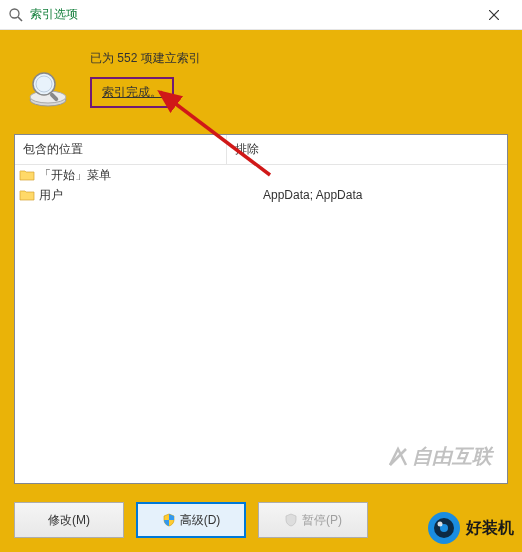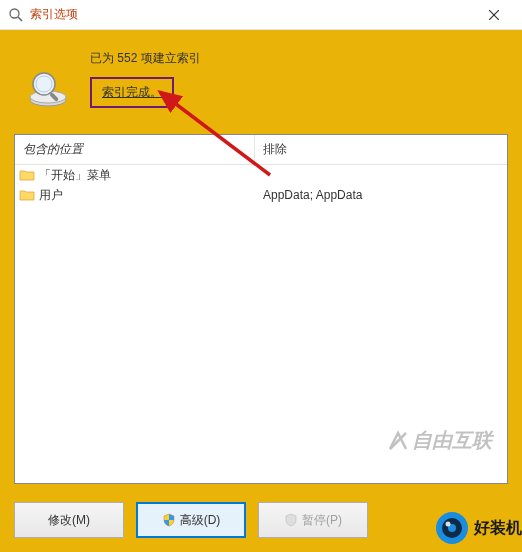--- a/index.html
+++ b/index.html
@@ -23,21 +23,21 @@
     .titlebar .title-icon {
       width: 16px;
       height: 16px;
       margin-right: 6px;
       display: flex;
       align-items: center;
       justify-content: center;
     }
     .titlebar .title-text {
       flex: 1;
-      color: #c2410c;
+      color: #15803d;
     }
     .titlebar .close-btn {
       width: 40px;
       height: 28px;
       display: flex;
       align-items: center;
       justify-content: center;
       color: #333;
       font-size: 14px;
     }
@@ -93,21 +93,21 @@
       display: flex;
       background: #fff;
       border-bottom: 1px solid #e5e5e5;
     }
     .th {
       padding: 6px 8px;
       color: #333;
       font-weight: normal;
       border-right: 1px solid #e5e5e5;
     }
-    .th-included { width: 240px; font-style: italic; }
+    .th-included { width: 212px; }
     .th-excluded { flex: 1; border-right: none; }
     .table-body {
       flex: 1;
       background: #fff;
     }
     .tr {
       display: flex;
       height: 20px;
       align-items: center;
     }
@@ -158,34 +158,34 @@
     .arrow-overlay {
       position: absolute;
       top: 80px;
       left: 150px;
       pointer-events: none;
       z-index: 10;
     }
     .watermark1 {
       position: absolute;
       right: 30px;
-      bottom: 98px;
+      bottom: 82px;
       font-size: 20px;
       font-weight: bold;
       font-style: italic;
       color: #999;
       opacity: 0.6;
       pointer-events: none;
       display: flex;
       align-items: center;
       gap: 2px;
     }
     .watermark2 {
       position: absolute;
-      right: 0;
+      right: 8px;
       bottom: 6px;
       display: flex;
       align-items: center;
       gap: 4px;
       pointer-events: none;
       z-index: 20;
     }
     .watermark2-text {
       font-size: 16px;
       font-weight: bold;

